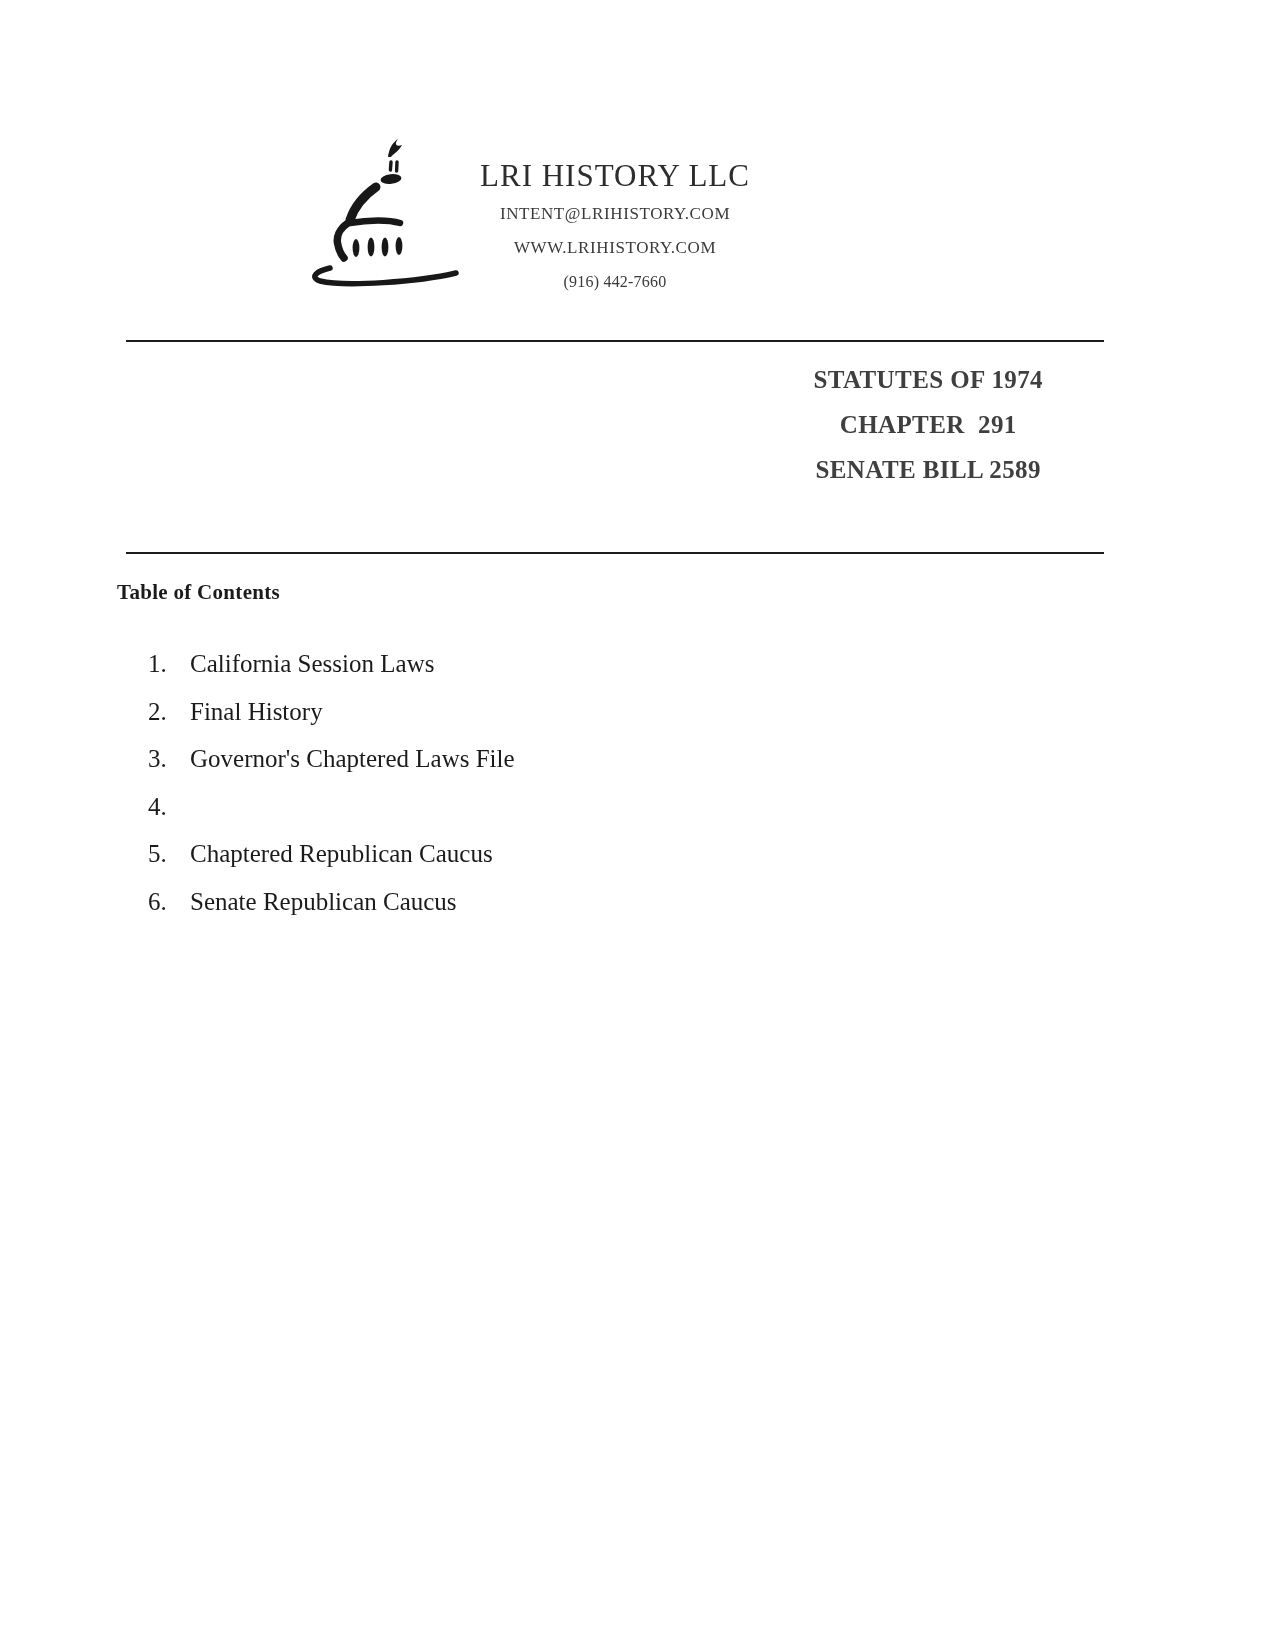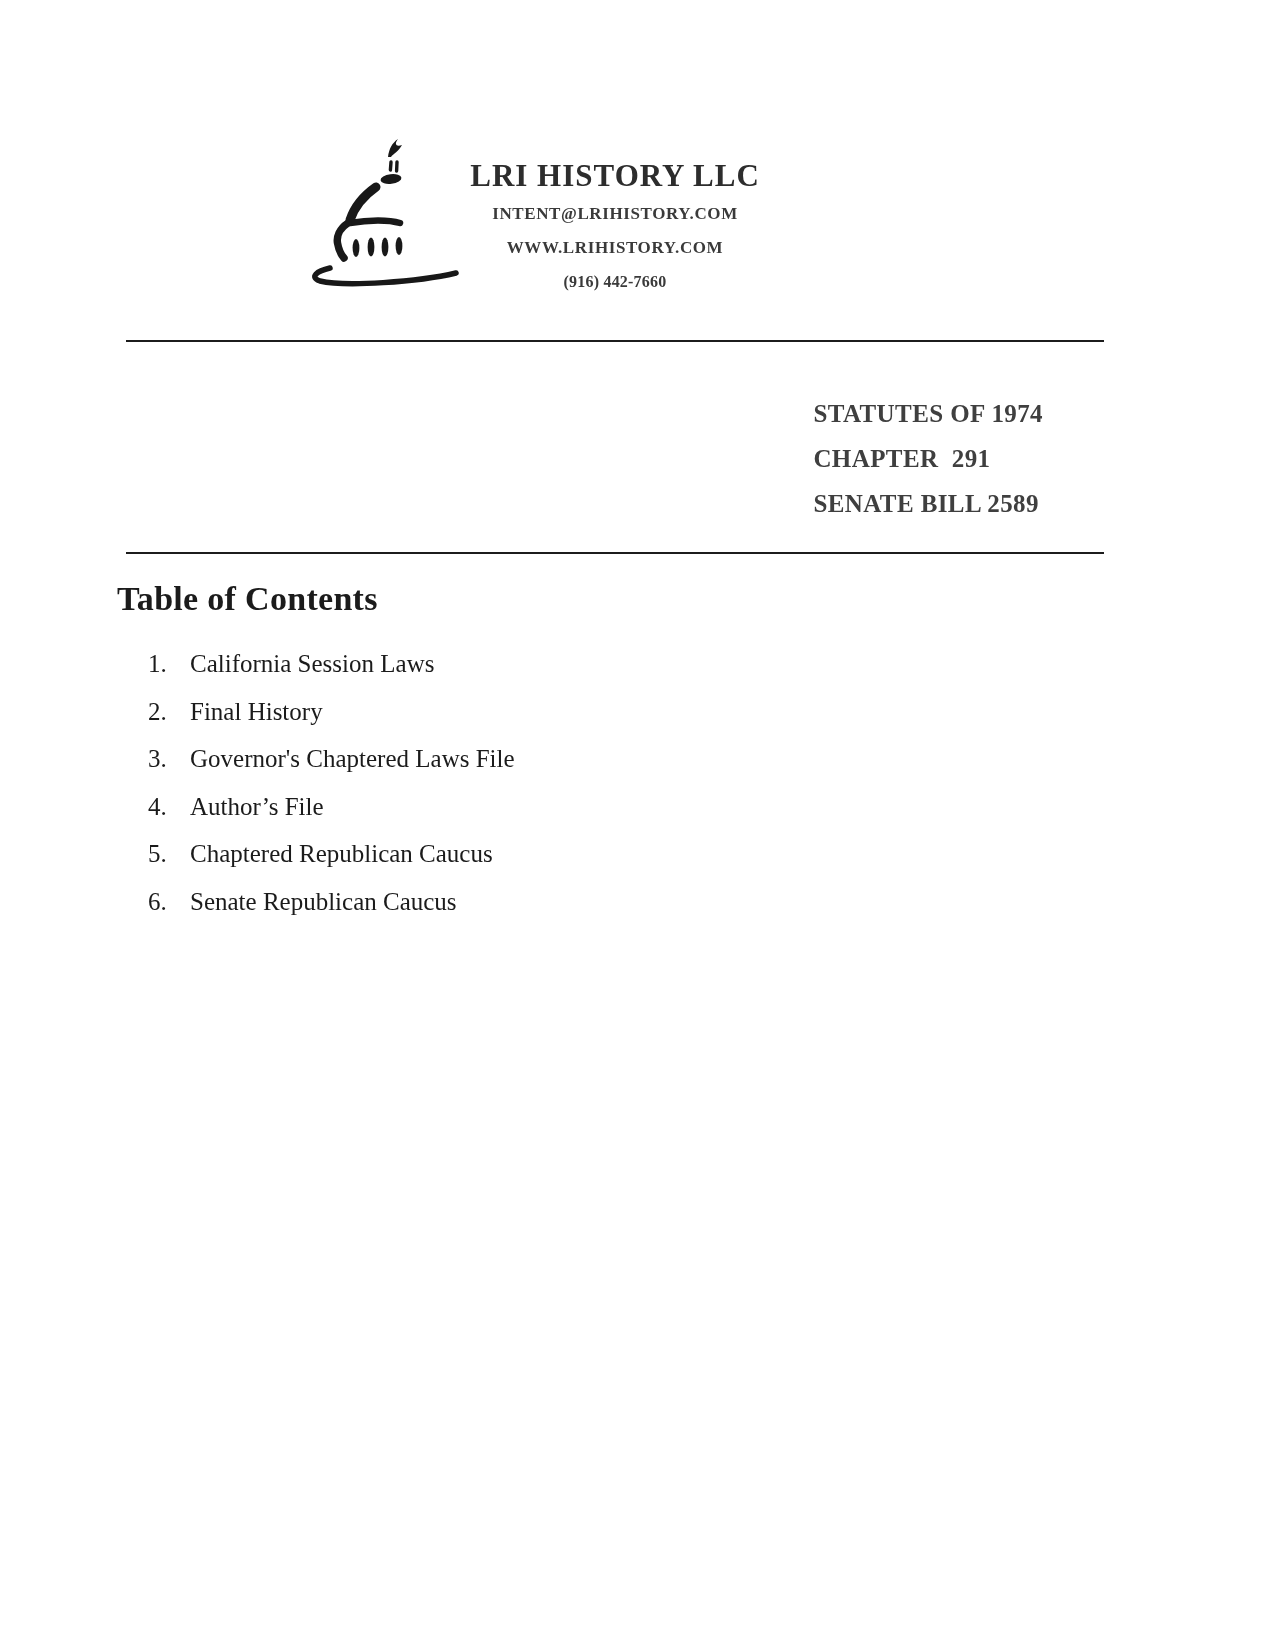--- a/index.html
+++ b/index.html
@@ -30,21 +30,20 @@
     height: 172px;
   }
   .logo-wrap svg { width: 100%; height: 100%; display: block; }
 
   .brand {
     position: absolute;
     left: 455px;
     top: 158px;
     width: 320px;
     text-align: center;
-    font-weight: bold;
   }
   .brand-name {
     font-size: 31px;
     letter-spacing: 1px;
     color: #2d2d2d;
     line-height: 36px;
   }
   .brand-line {
     font-size: 17px;
     letter-spacing: 0.6px;
@@ -64,39 +63,39 @@
     width: 978px;
     height: 2px;
     background: #1c1c1c;
   }
   .hrule.top    { top: 340px; }
   .hrule.bottom { top: 552px; }
 
   
   .reference {
     position: absolute;
-    top: 391px;
+    top: 357px;
     right: 233px;
-    text-align: left;
+    text-align: center;
   }
   .ref-line {
     font-size: 25px;
     font-weight: bold;
     color: #3f3f3f;
     line-height: 45px;
     letter-spacing: 0.4px;
     white-space: pre-wrap;
   }
 
   
   .toc-title {
     position: absolute;
     left: 117px;
     top: 580px;
-    font-size: 34px;
+    font-size: 21px;
     font-weight: bold;
     color: #1b1b1b;
     letter-spacing: 0.3px;
   }
   .toc-list {
     position: absolute;
     left: 148px;
     top: 650px;
     width: 700px;
   }
@@ -172,21 +171,20 @@
     <div class="toc-item">
       <span class="num">2.</span>
       <span class="label">Final History</span>
     </div>
     <div class="toc-item">
       <span class="num">3.</span>
       <span class="label">Governor's Chaptered Laws File</span>
     </div>
     <div class="toc-item">
       <span class="num">4.</span>
-      <span class="label">Author’s File</span>
     </div>
     <div class="toc-item">
       <span class="num">5.</span>
       <span class="label">Chaptered Republican Caucus</span>
     </div>
     <div class="toc-item">
       <span class="num">6.</span>
       <span class="label">Senate Republican Caucus</span>
     </div>
   </div>

